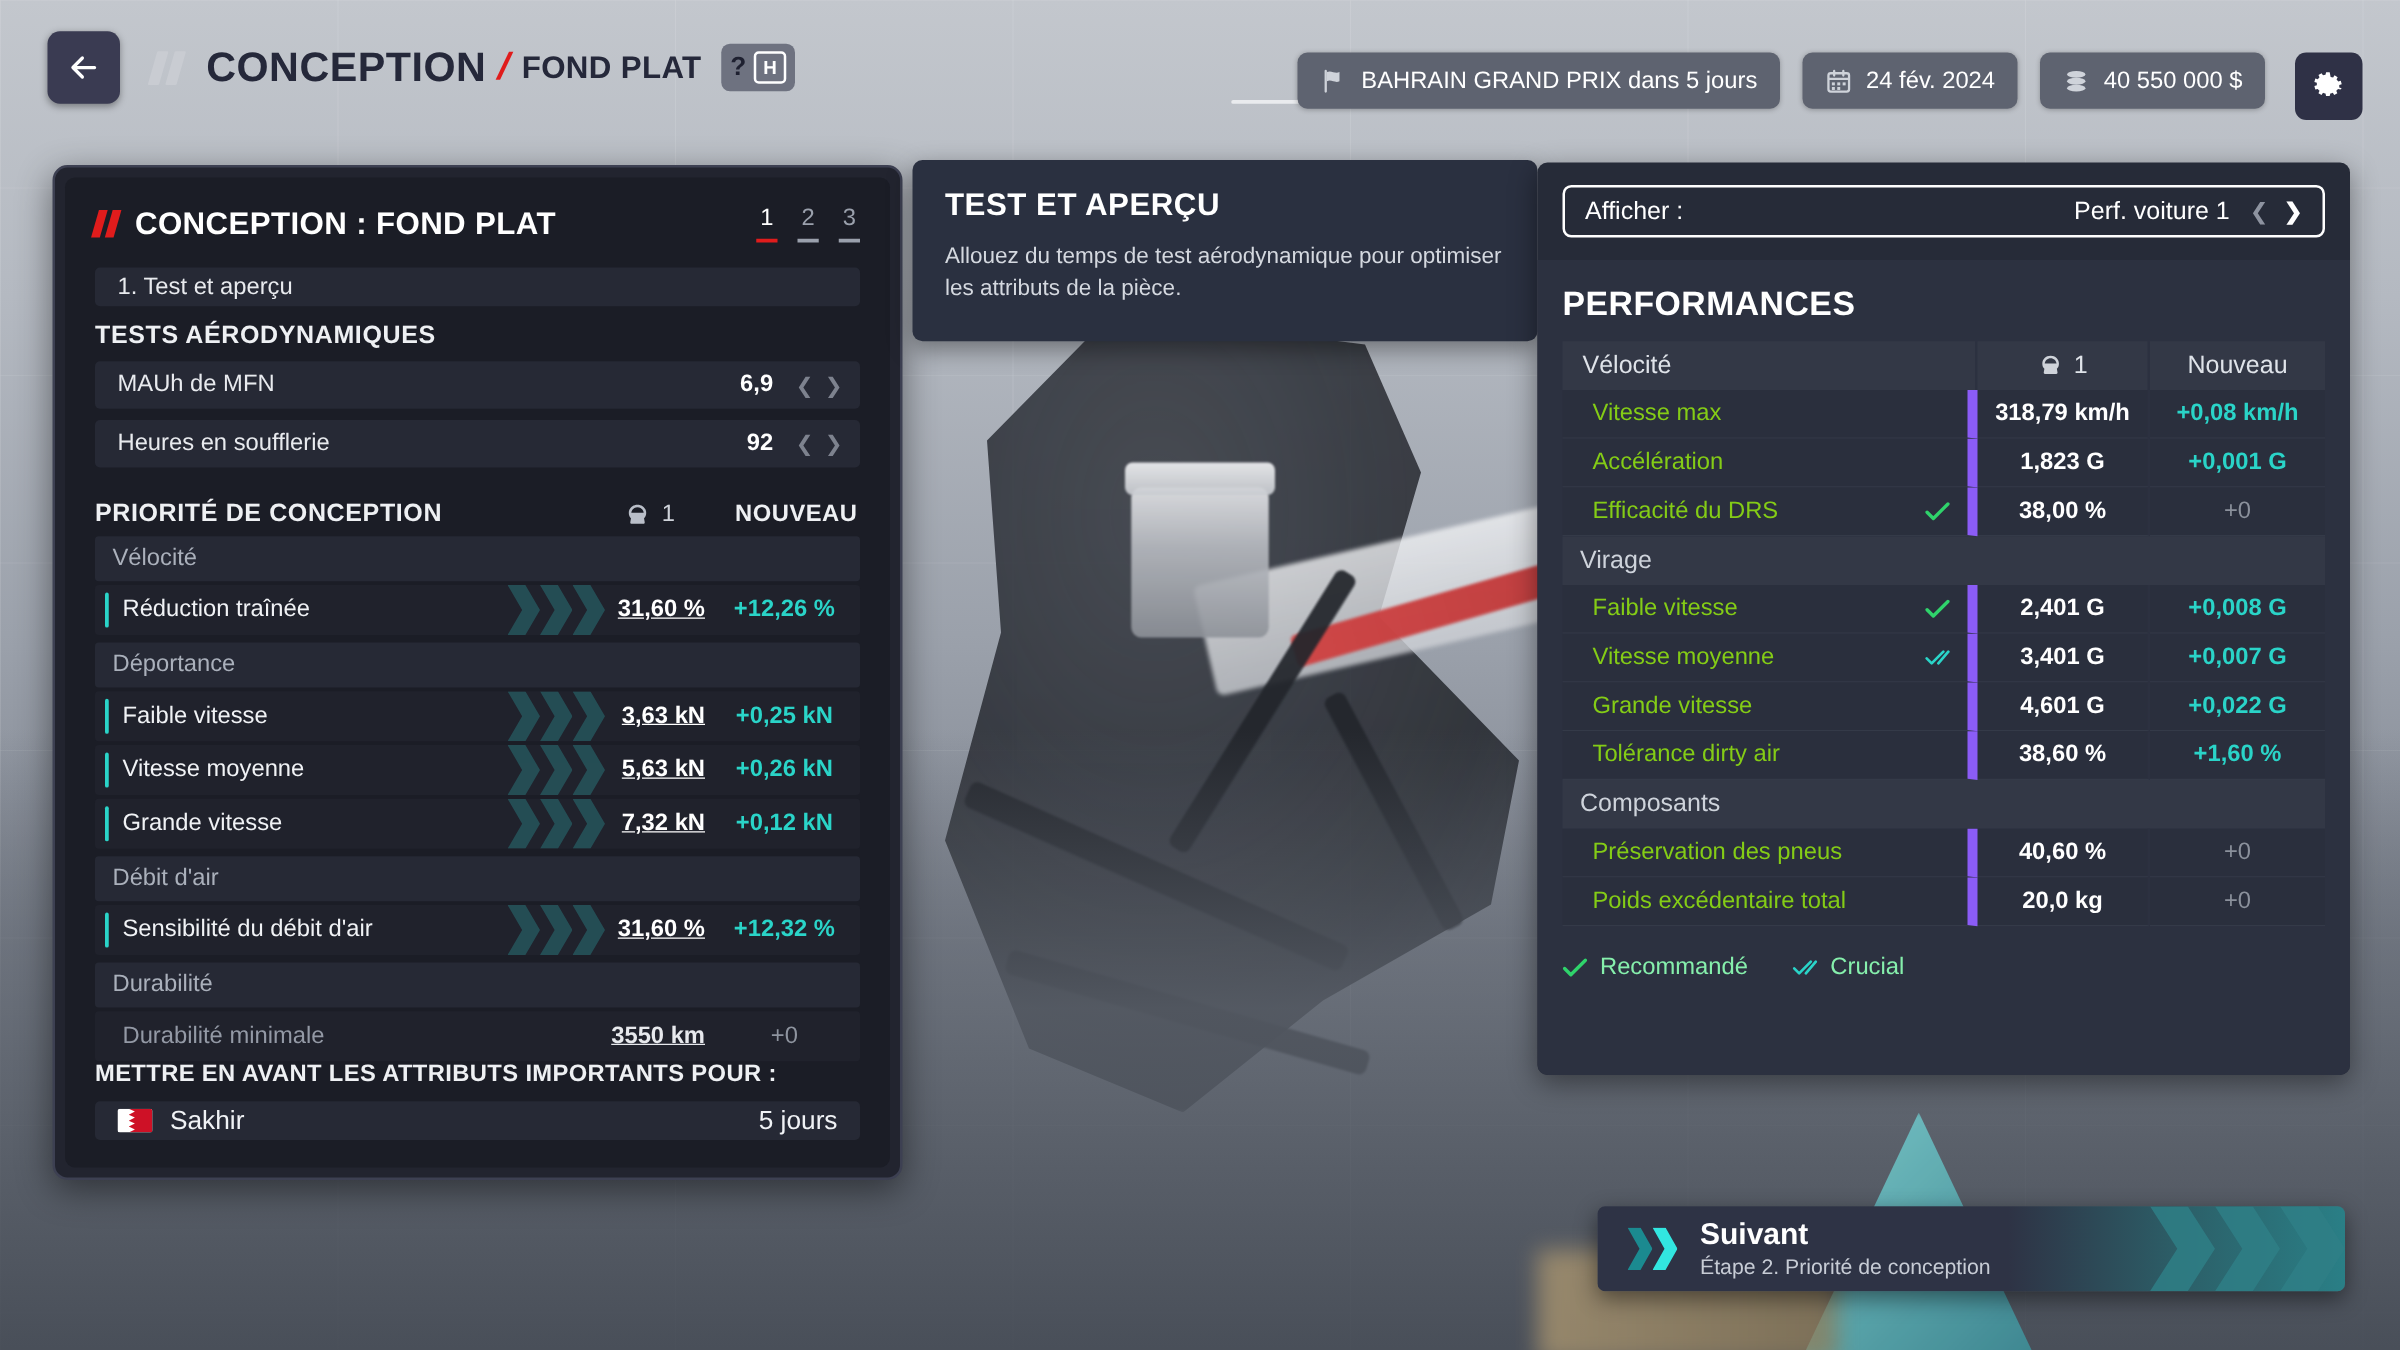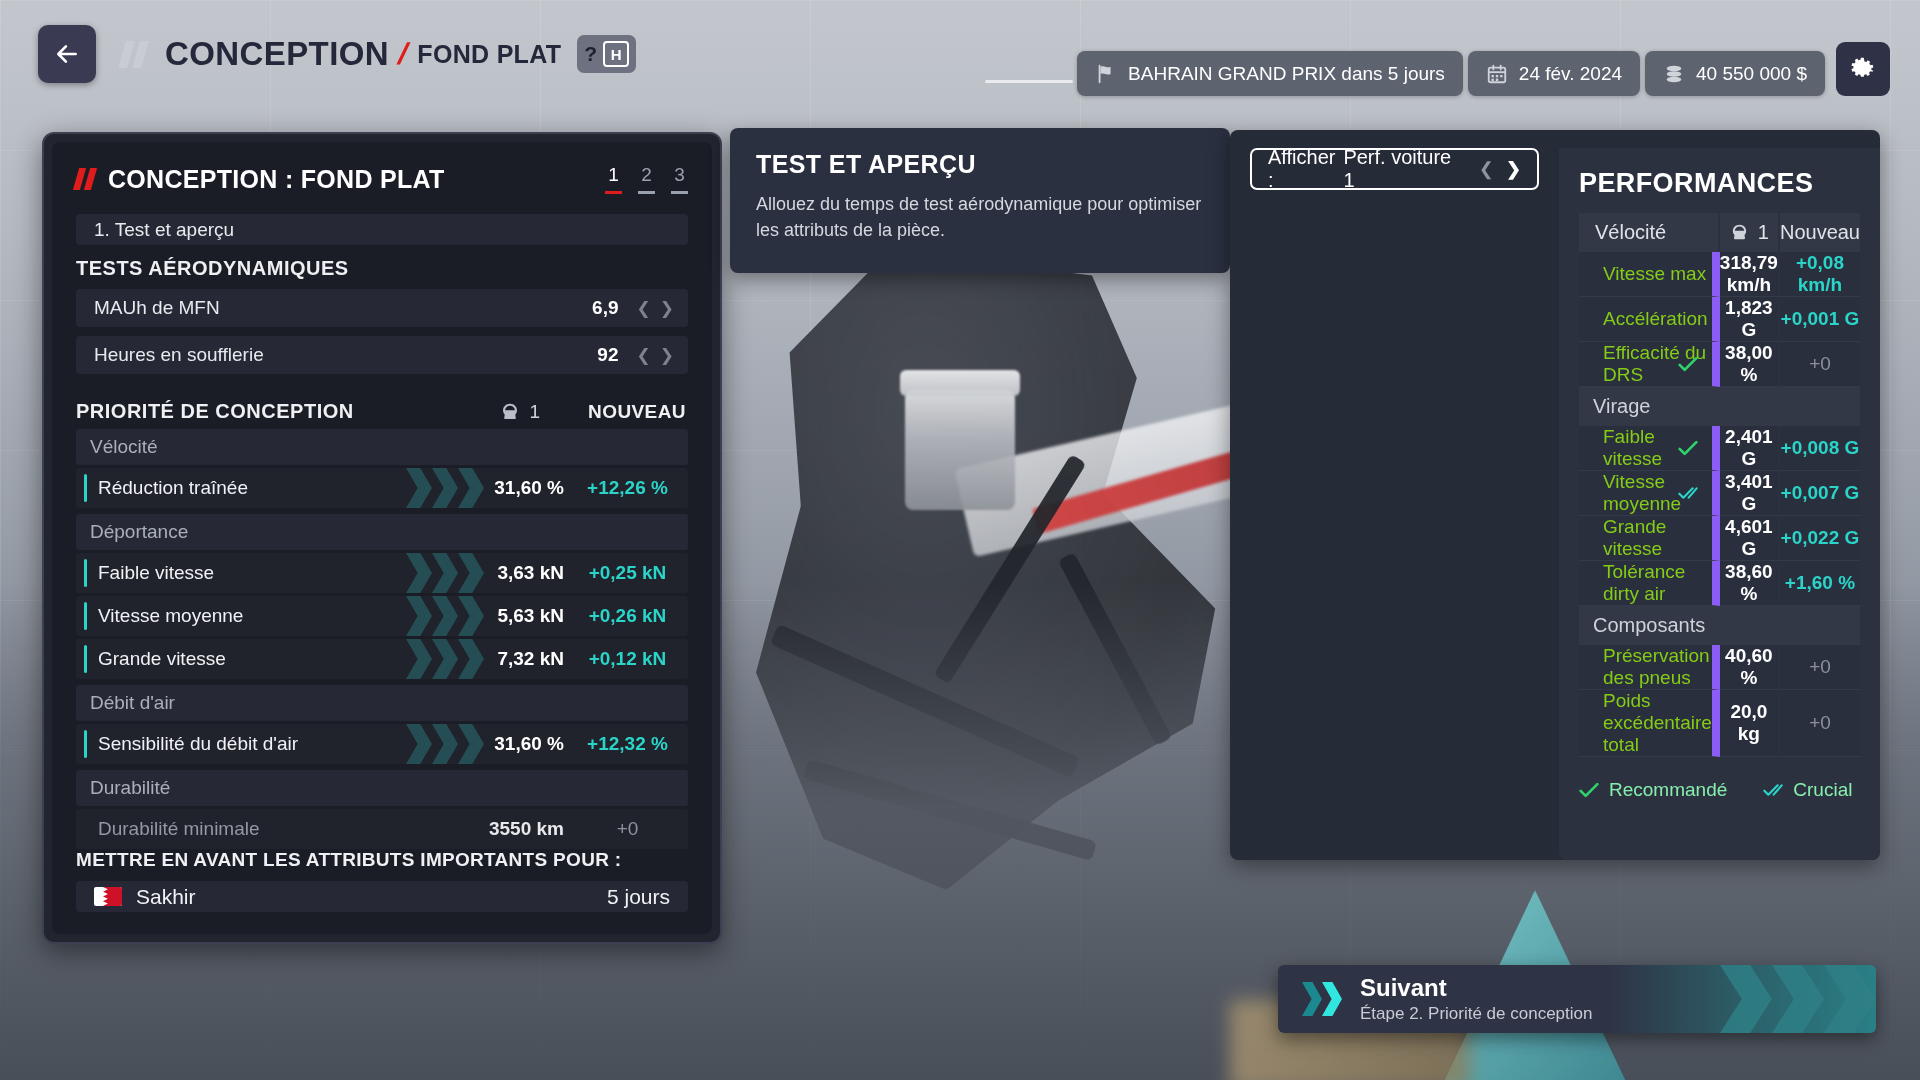--- a/index.html
+++ b/index.html
@@ -96,21 +96,21 @@
   }
   .help-q{ color:#1e2030; font-weight:bold; font-size:21px; }
   .help-h{
     width:26px; height:26px; border:2px solid #fff; border-radius:4px;
     color:#fff; font-size:15px; font-weight:bold; display:flex; align-items:center; justify-content:center;
   }
   .topline{
     position:absolute; left:985px; top:80px; width:88px; height:3px; background:#e9ebee; border-radius:2px;
   }
   .top-right{
-    position:absolute; right:30px; top:42px; display:flex; align-items:flex-end; gap:5px;
+    position:absolute; right:30px; top:42px; display:flex; align-items:flex-start; gap:18px;
   }
   .chip{
     height:45px; background:#5e6370; border-radius:8px; display:flex; align-items:center;
     gap:11px; padding:0 18px; color:#fff; font-size:19px; white-space:nowrap;
     box-shadow:0 1px 4px rgba(0,0,0,.25); cursor:pointer;
   }
   .chip svg{ width:22px; height:22px; flex:none; }
   .gear-btn{
     width:54px; height:54px; border-radius:9px; background:#2f3146;
     display:flex; align-items:center; justify-content:center; margin-left:6px; cursor:pointer;
@@ -167,21 +167,21 @@
     background:#20222c; border-radius:3px; overflow:hidden;
   }
   .attr-row .accent{ position:absolute; left:8px; top:6px; bottom:6px; width:3px; background:#2ad4c8; border-radius:2px;}
   .attr-name{ padding-left:22px; color:#f0f2f5; font-size:19px; z-index:2;}
   .attr-row.dim .attr-name{ color:#9399a5; }
   .chevs{ position:absolute; left:330px; top:0; bottom:0; display:flex; align-items:center; gap:0px; z-index:1; opacity:.85;}
   .chevs i{
     display:block; width:26px; height:40px; background:#26555c;
     clip-path:polygon(0 0, 55% 0, 100% 50%, 55% 100%, 0 100%, 45% 50%);
   }
-  .attr-val{ position:absolute; right:124px; color:#fff; font-weight:bold; font-size:19px; z-index:2;}
+  .attr-val{ position:absolute; right:124px; color:#fff; font-weight:bold; font-size:19px; z-index:2;text-decoration:underline;}
   .attr-row.dim .attr-val{ color:#e7e9ed; }
   .attr-delta{ position:absolute; right:8px; width:105px; text-align:center; color:#2ad4c8; font-weight:bold; font-size:19px; z-index:2;}
   .attr-row.dim .attr-delta{ color:#8e949f; font-weight:normal; }
 
   .hl-title{ color:#eef0f3; font-size:19px; font-weight:bold; letter-spacing:.3px; }
   .track-row{
     margin-top:10px; height:42px; background:#262935; border-radius:4px;
     display:flex; align-items:center; padding:0 18px; color:#f0f2f5; font-size:21px;
   }
   .flag{ width:28px; height:19px; margin-right:14px; position:relative; border-radius:2px; overflow:hidden; flex:none;}
@@ -196,21 +196,21 @@
     background:#2a3040; border-radius:8px; padding:22px 26px;
     box-shadow:0 6px 20px rgba(0,0,0,.4);
   }
   .mid-title{ color:#fff; font-size:25px; font-weight:bold; letter-spacing:.4px; }
   .mid-desc{ margin-top:12px; color:#d4d8df; font-size:18px; line-height:1.45; }
 
   
   #right-panel{
     left:1230px; top:130px; width:650px; height:730px;
     background:#262b38; border-radius:8px;
-    box-shadow:0 6px 22px rgba(0,0,0,.42); display:flex; flex-direction:row;
+    box-shadow:0 6px 22px rgba(0,0,0,.42); display:flex; flex-direction:column;
   }
   .afficher{
     margin:18px 20px 0 20px; height:42px; border:2px solid #fff; border-radius:7px;
     display:flex; align-items:center; padding:0 16px; color:#fff; font-size:20px; cursor:pointer;
   }
   .afficher .val{ margin-left:auto; font-weight:normal; }
   .afficher .nav{ display:flex; gap:12px; margin-left:16px; }
   .afficher .nav .l{ color:#8d93a0; font-size:18px; }
   .afficher .nav .r{ color:#fff; font-size:18px; font-weight:bold; }
 

